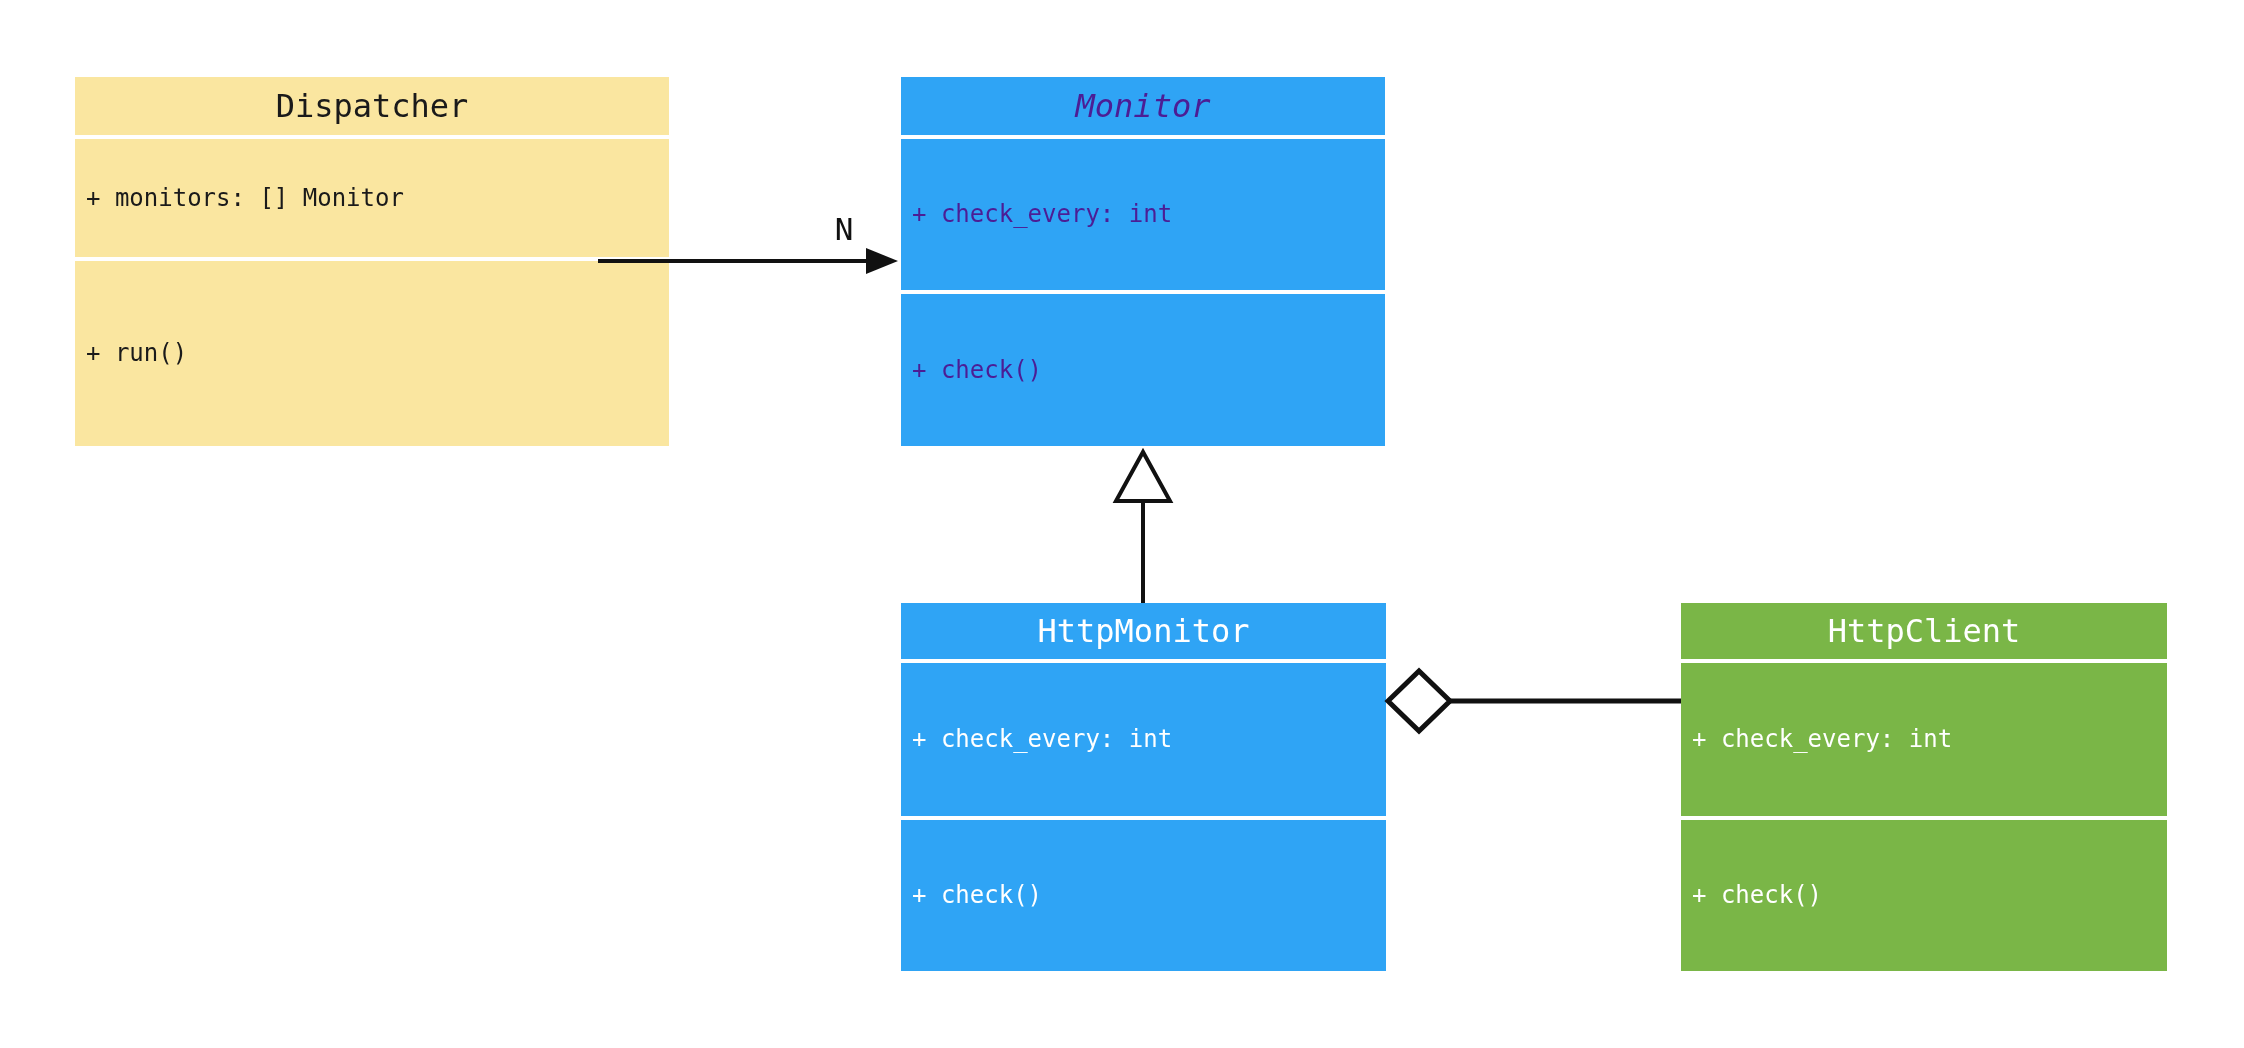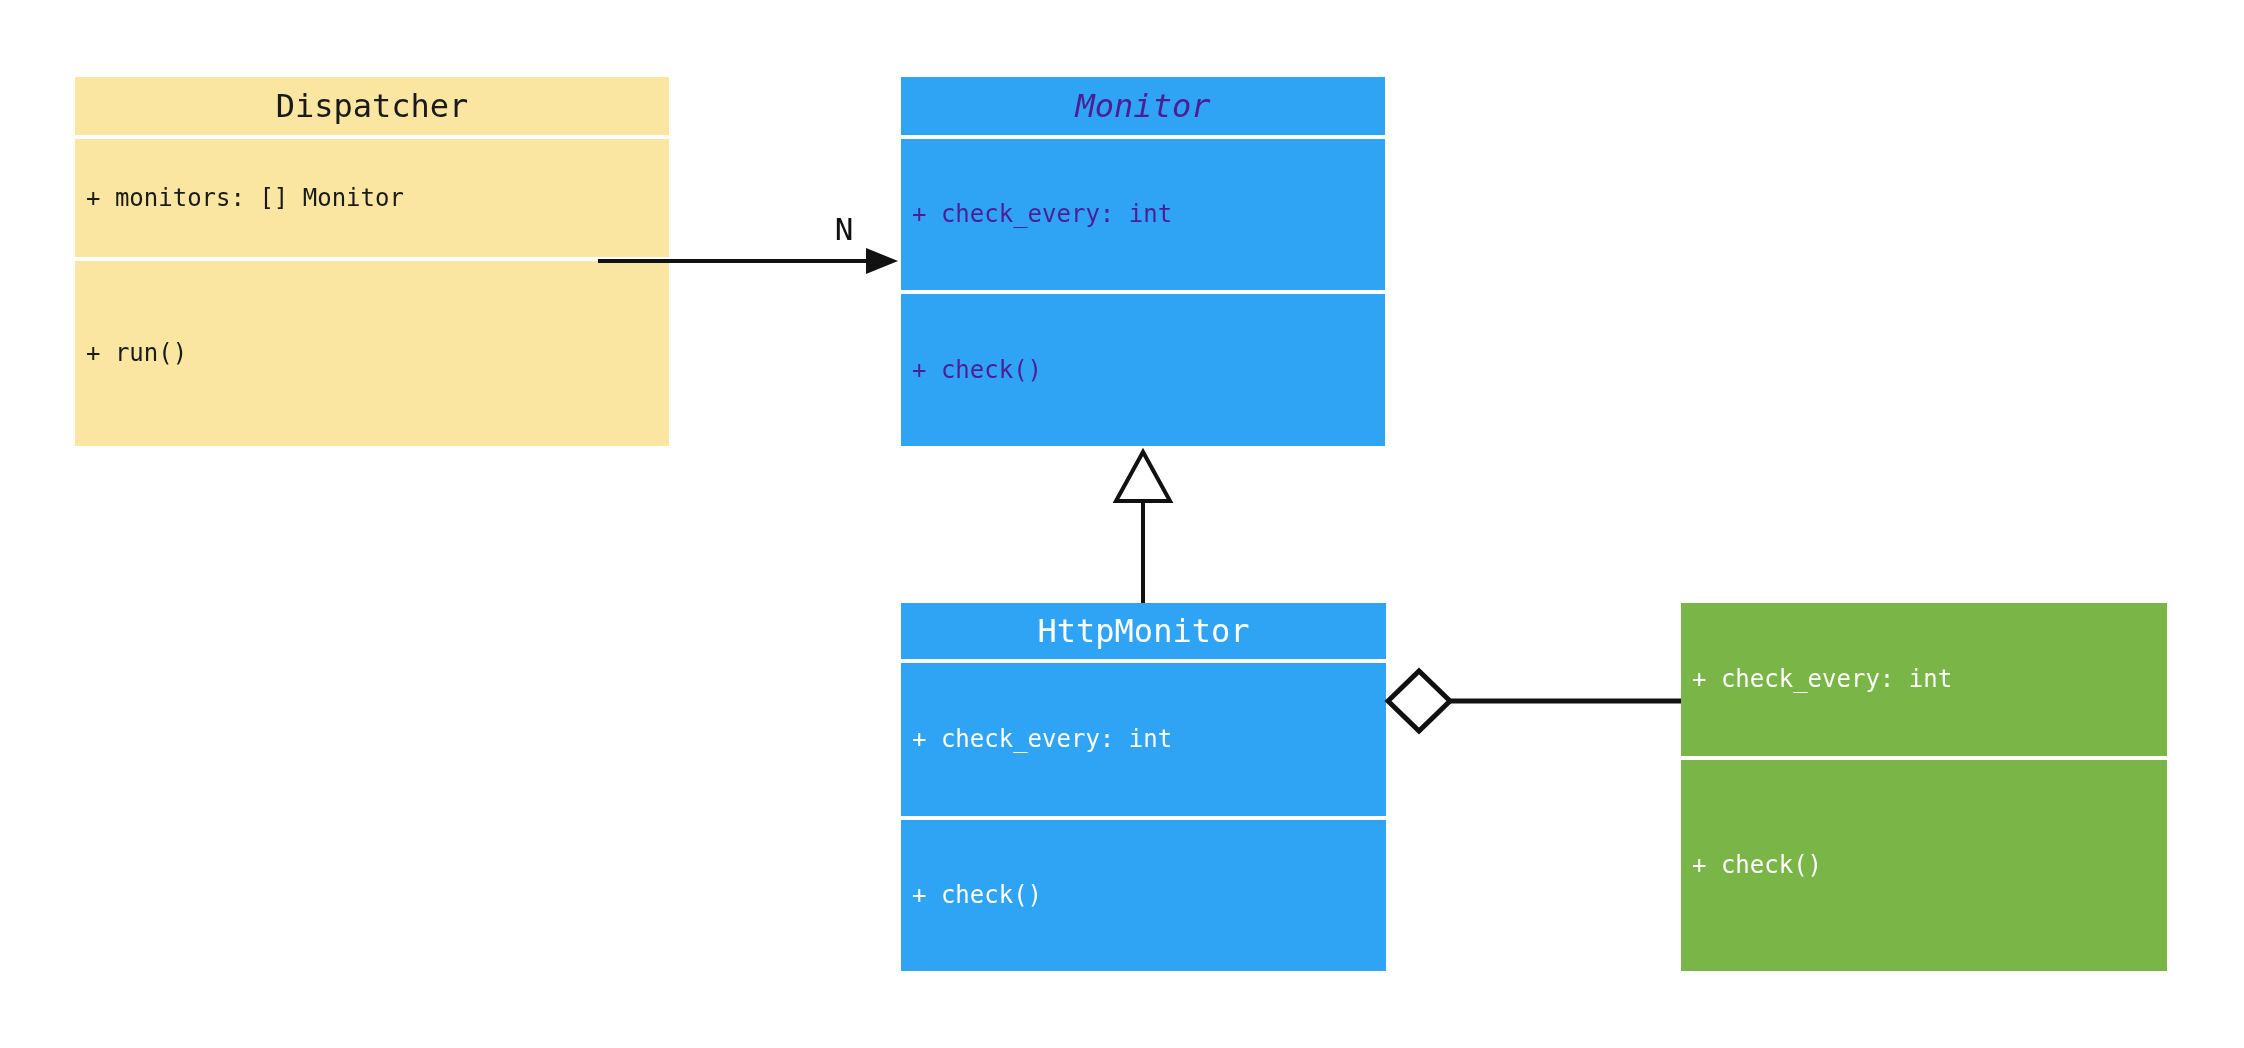--- a/index.html
+++ b/index.html
@@ -118,20 +118,23 @@
     </div>
     <div class="compartment attr-compartment" style="background-color: rgb(47, 164, 245);">
       <div class="member-line">+ check_every: int</div>
     </div>
     <div class="compartment method-compartment" style="background-color: rgb(47, 164, 245);">
       <div class="member-line">+ check()</div>
     </div>
   </div>
 
   <div class="uml-class" id="cls-httpclient" style="color: rgb(255, 255, 255);">
+    <div class="compartment title-compartment" style="background-color: rgb(122, 182, 71);">
+      <span>HttpClient</span>
+    </div>
     <div class="compartment attr-compartment" style="background-color: rgb(122, 182, 71);">
       <div class="member-line">+ check_every: int</div>
     </div>
     <div class="compartment method-compartment" style="background-color: rgb(122, 182, 71);">
       <div class="member-line">+ check()</div>
     </div>
   </div>
 
   <svg class="connector-layer" viewBox="0 0 2244 1048" xmlns="http://www.w3.org/2000/svg">
 

